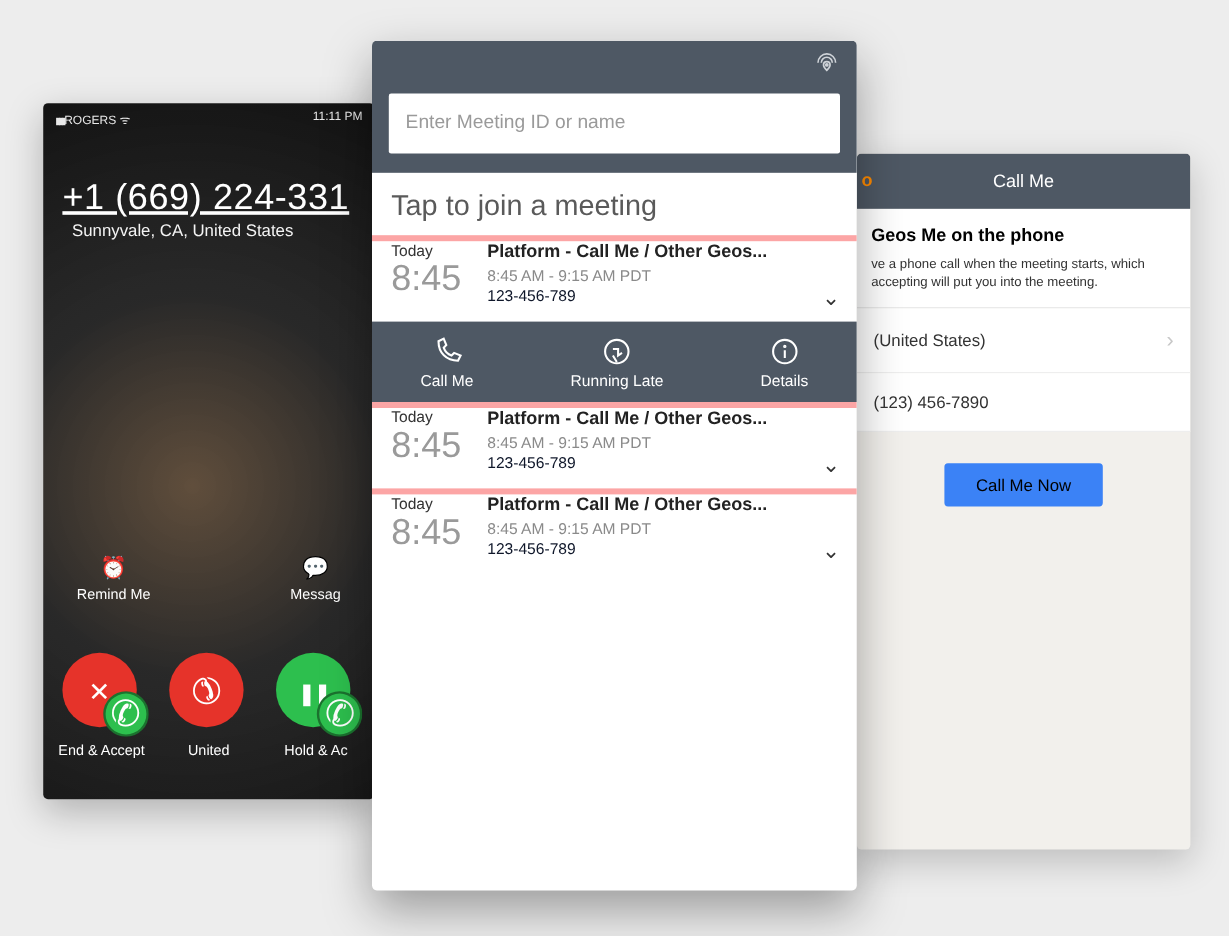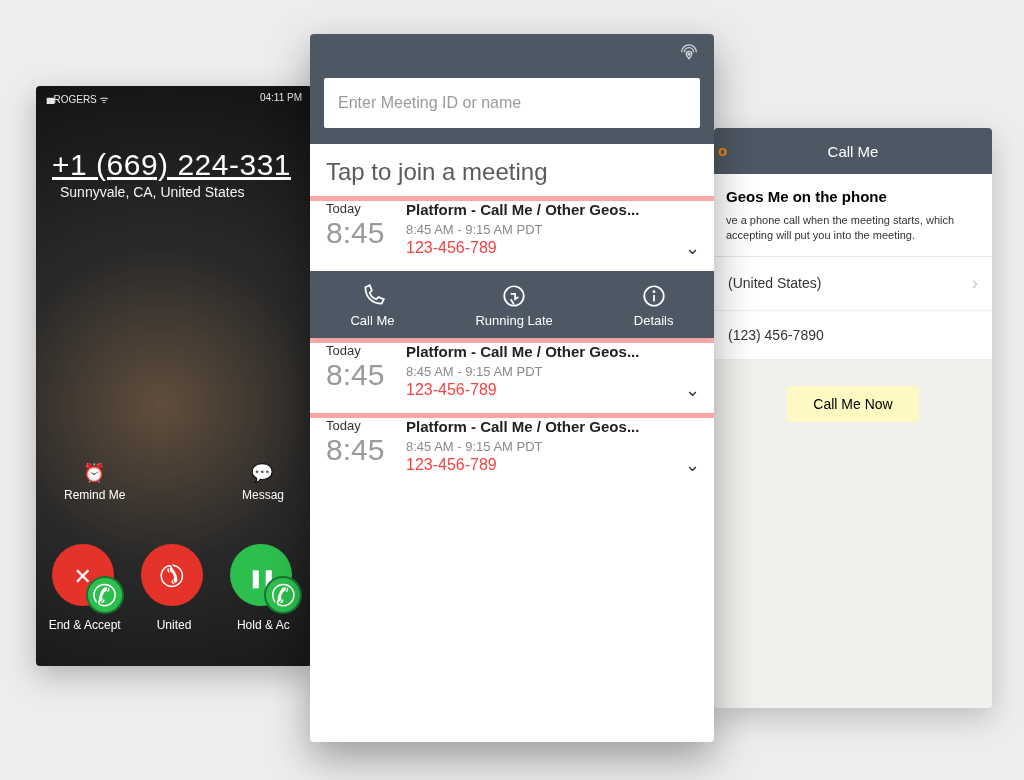--- a/index.html
+++ b/index.html
@@ -150,21 +150,21 @@
     color: #333;
     border-bottom: 1px solid #eee;
     display: flex;
     justify-content: space-between;
     align-items: center;
   }
   .row-line .chev { color: #c8c8c8; font-size: 18px; }
   .callme-btn {
     display: block;
     margin: 26px auto 0;
-    background: #fef9c3;
+    background: #3b82f6;
     color: #000;
     font-size: 14px;
     padding: 10px 26px;
     border: none;
     border-radius: 3px;
     font-weight: 500;
   }
 
   
   .phone-meet {
@@ -210,21 +210,21 @@
     padding: 0 14px 14px 16px;
     border-top: 5px solid #fca5a5;
     position: relative;
   }
   .meeting .when { width: 80px; }
   .meeting .when .day  { font-size: 13px; color: #333; }
   .meeting .when .time { font-size: 30px; font-weight: 300; color: #9a9a9a; margin-top: 0; }
   .meeting .info { flex: 1; }
   .meeting .info .name { font-size: 15px; font-weight: 600; color: #222; white-space: nowrap; overflow: hidden; text-overflow: ellipsis; }
   .meeting .info .sub  { font-size: 13px; color: #8a8a8a; margin-top: 4px; }
-  .meeting .info .id   { font-size: 16px; color: #ef4444; margin-top: 2px; }
+  .meeting .info .id   { font-size: 13px; color: #0f172a; margin-top: 2px; }
   .meeting .chev {
     position: absolute; right: 14px; top: 36px;
     font-size: 18px; color: #333;
   }
   .action-bar {
     background: #4e5864;
     display: flex;
     justify-content: space-around;
     padding: 12px 0 10px;
     color: #fff;
@@ -233,21 +233,21 @@
   .action-bar .act svg { width: 26px; height: 26px; stroke: #fff; fill: none; stroke-width: 1.6; display:block; margin:0 auto 4px; }
 </style>
 </head>
 <body>
 
 <div class="stage">
 
   <div class="phone-call">
     <div class="call-status">
       <span class="carrier">ROGERS</span>
-      <span>04:11 PM</span>
+      <span>11:11 PM</span>
     </div>
     <div class="call-number">+1 (669) 224-331</div>
     <div class="call-loc">Sunnyvale, CA, United States</div>
 
     <div class="remind-row">
       <div>
         <span class="ico">⏰</span>
         <span>Remind Me</span>
       </div>
       <div>

